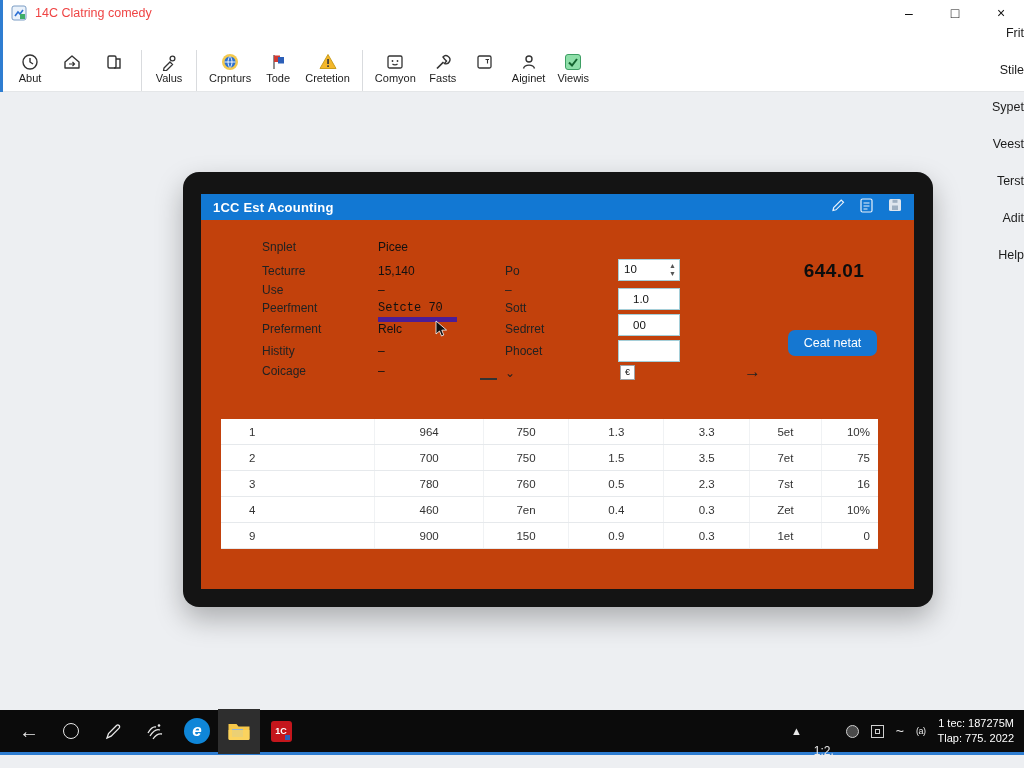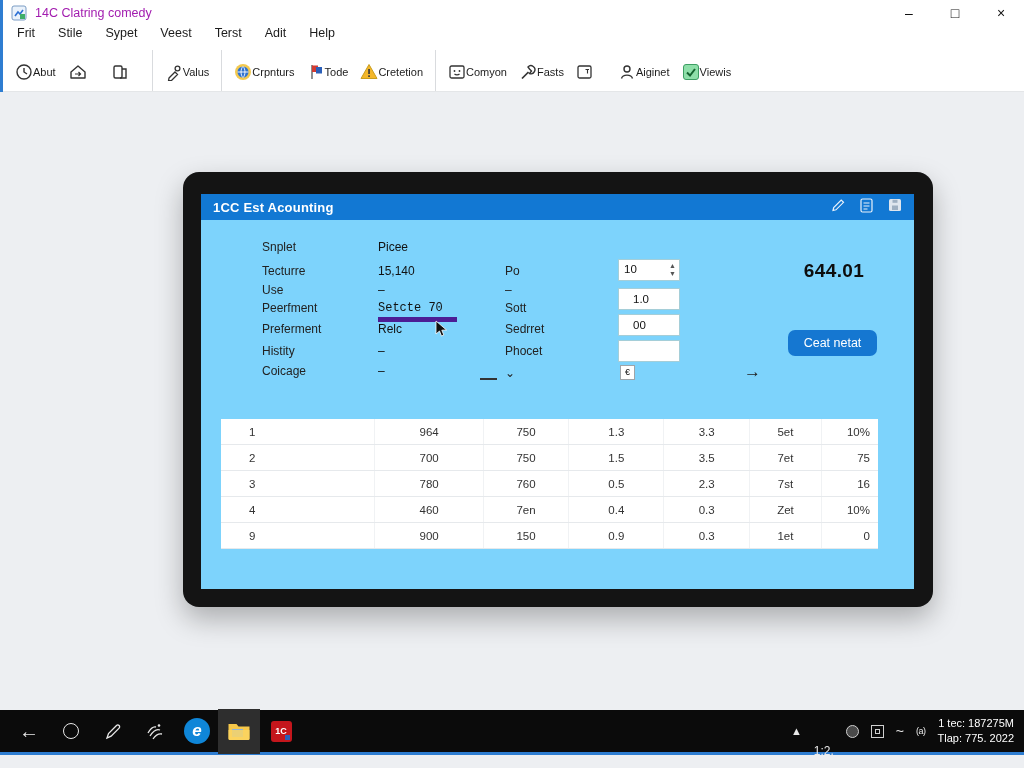--- a/index.html
+++ b/index.html
@@ -4,39 +4,39 @@
 <style>
   * { margin:0; padding:0; box-sizing:border-box; }
   html,body { width:1024px; height:768px; }
   body { font-family:"Liberation Sans", sans-serif; background:#d7dade; }
   .screen { position:relative; width:1024px; height:768px; background:#edeff2; overflow:hidden; }
 
   
   .chrome { background:#ffffff; border-left:3px solid #2e7dd1; }
   .titlebar { height:26px; display:flex; align-items:center; padding-left:8px; position:relative; }
   .appicon { width:16px; height:16px; display:inline-flex; }
-  .wintitle { font-size:12.5px; color:#a21caf; margin-left:8px; }
+  .wintitle { font-size:12.5px; color:#ef4444; margin-left:8px; }
   .wincontrols { position:absolute; right:0; top:0; height:26px; display:flex; }
   .wc { width:46px; text-align:center; line-height:26px; font-size:14px; color:#111; cursor:default; }
-  .menubar { height:24px; display:flex; align-items:flex-start; padding-left:14px; gap:23px; font-size:12.5px; color:#1c1c1c; }
+  .menubar { height:24px; display:flex; align-items:flex-end; padding-left:14px; gap:23px; font-size:12.5px; color:#1c1c1c;flex-direction:column; }
   .toolbar { height:42px; display:flex; align-items:stretch; border-bottom:1px solid #e4e6e8; }
   .tgroup { display:flex; padding:2px 12px 0 12px; gap:12px; }
   .tgroup.divided { border-right:1px solid #d9dbde; }
-  .titem { display:flex; align-items:center; min-width:30px; }
+  .titem { display:flex; flex-direction:column; align-items:center; min-width:30px; }
   .ticon { height:19px; display:flex; align-items:center; justify-content:center; }
   .tlabel { font-size:11px; color:#1c1c1c; margin-top:1px; white-space:nowrap; }
 
   
   .device { position:absolute; left:183px; top:172px; width:750px; height:435px;
             background:#141414; border-radius:16px; box-shadow:0 12px 28px rgba(0,0,0,.28); }
   .device-inner { position:absolute; left:18px; top:22px; right:19px; bottom:18px; background:#fff; overflow:hidden; }
   .app-titlebar { height:26px; background:#1278d3; color:#fff; display:flex; align-items:center; padding:0 12px; }
   .app-title { font-size:13px; font-weight:bold; letter-spacing:.2px; }
   .app-tb-icons { margin-left:auto; display:flex; gap:15px; align-items:center; }
-  .app-content { position:relative; height:calc(100% - 26px); background:#7dd3fc; font-size:12px; }
+  .app-content { position:relative; height:calc(100% - 26px); background:#c2410c; font-size:12px; }
 
   .flabel { position:absolute; color:#222; }
   .fvalue { position:absolute; color:#111; }
   .uline { border-bottom:5px solid #4c1d95; padding:0 14px 2px 0;font-family:Liberation Mono, monospace; }
   .fld { position:absolute; width:62px; height:22px; border:1px solid #a5ced8; background:#fff;
          font-size:11.5px; color:#111; padding:2px 14px; font-family:"Liberation Sans",sans-serif; }
   .dropdown { position:absolute; width:62px; height:22px; border:1px solid #a5ced8; background:#fff;
               font-size:11.5px; color:#111; padding:3px 5px; }
   .spin { position:absolute; right:3px; top:2px; font-size:7px; line-height:8px; color:#555; text-align:center; }
   .eurobox { position:absolute; width:15px; height:15px; border:1px solid #9fa4a8; background:#fff;

